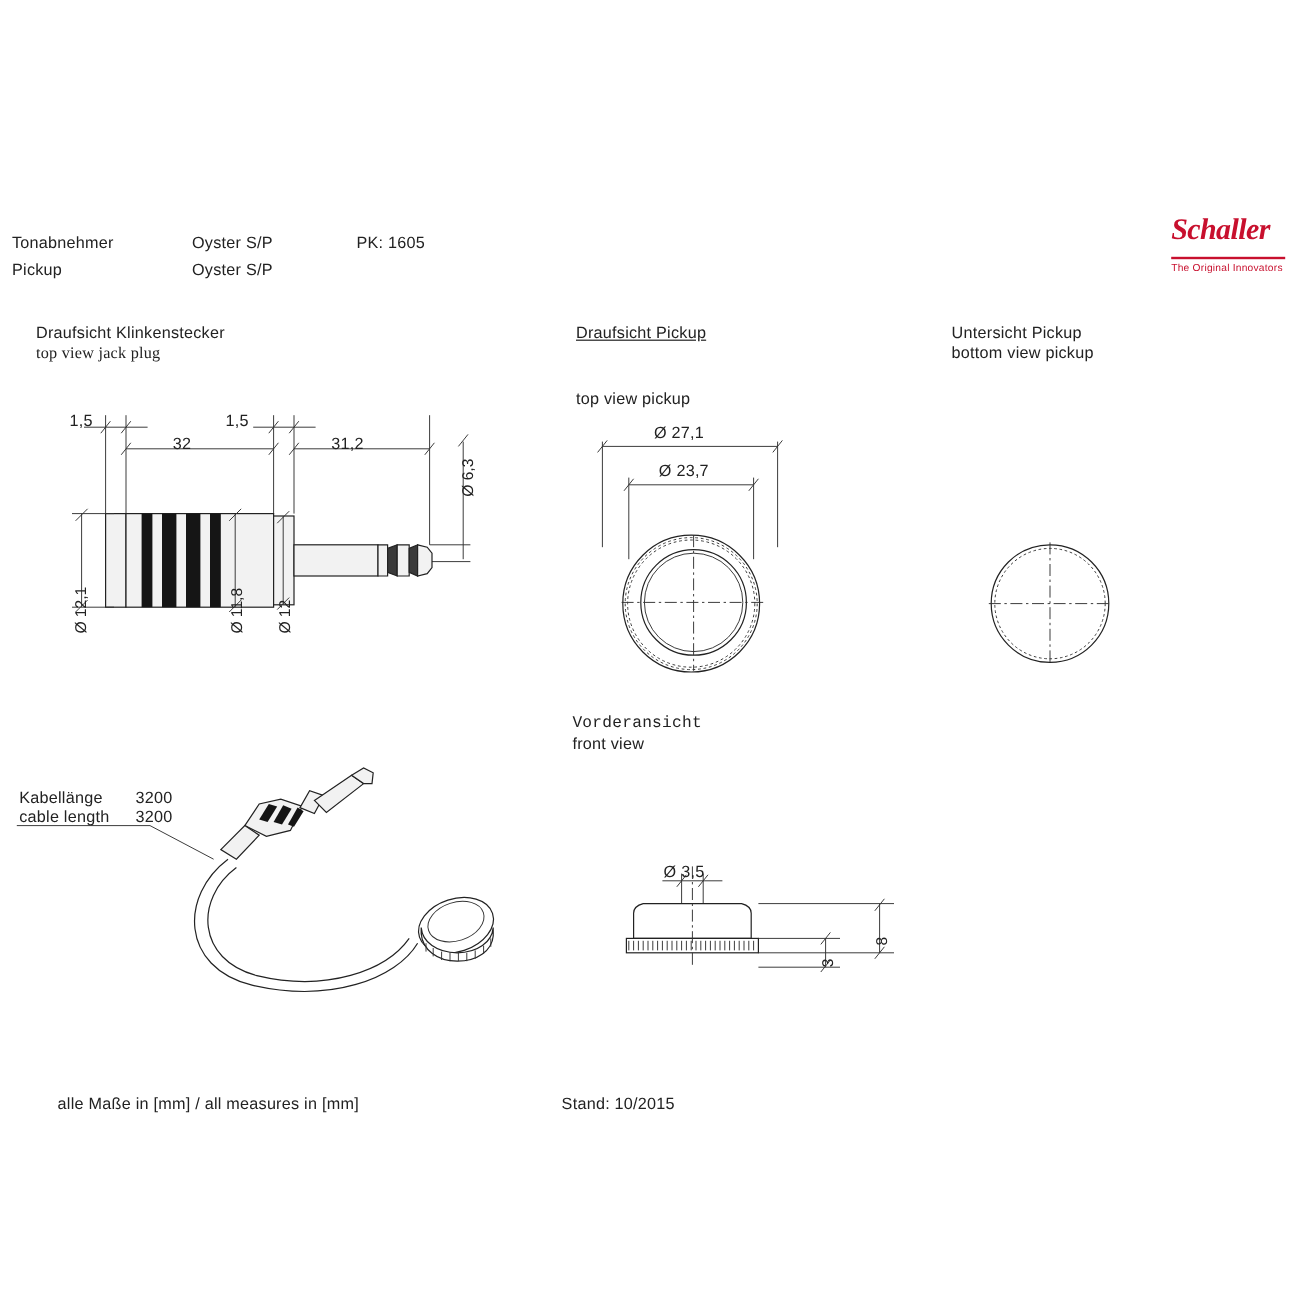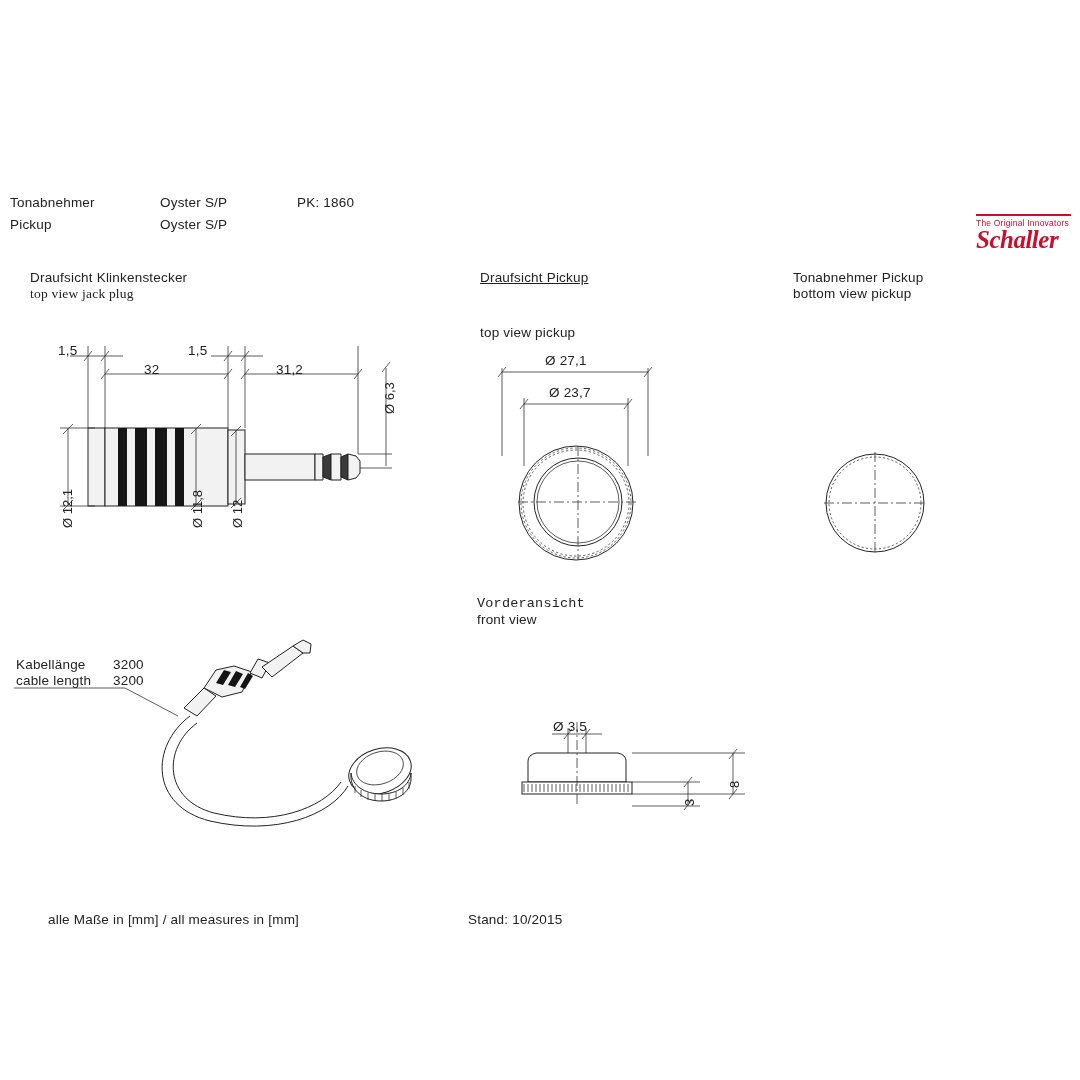--- a/index.html
+++ b/index.html
@@ -64,21 +64,20 @@
   .logo-word {
     position: absolute;
     left: 3px;
     top: 2px;
     font-family: "Liberation Serif", serif;
     font-style: italic;
     font-weight: bold;
     font-size: 25px;
     color: #c8102e;
     letter-spacing: -0.5px;
-    margin-top: 48px;
   }
   .logo-rule {
     position: absolute;
     left: 3px;
     top: 38px;
     width: 95px;
     height: 2px;
     background: #c8102e;
   }
   .logo-sub {
@@ -90,38 +89,38 @@
     letter-spacing: 0.2px;
   }
 </style>
 </head>
 <body>
 
 <div class="sheet">
 
   <div class="txt" style="left:10px; top:178px;">Tonabnehmer</div>
   <div class="txt" style="left:160px; top:178px;">Oyster S/P</div>
-  <div class="txt" style="left:297px; top:178px;">PK: 1860</div>
+  <div class="txt" style="left:297px; top:178px;">PK: 1605</div>
   <div class="txt" style="left:10px; top:200px;">Pickup</div>
   <div class="txt" style="left:160px; top:200px;">Oyster S/P</div>
 
   <div class="logo">
     <div class="logo-box"></div>
     <div class="logo-word">Schaller</div>
     <div class="logo-rule"></div>
     <div class="logo-sub">The Original Innovators</div>
   </div>
 
   <div class="txt" style="left:30px; top:253px;">Draufsicht Klinkenstecker</div>
   <div class="txt" style="left:30px; top:269px;font-family:Liberation Serif, serif;">top view jack plug</div>
 
   <div class="txt" style="left:480px; top:253px;text-decoration:underline;">Draufsicht Pickup</div>
   <div class="txt" style="left:480px; top:269px;margin-top:39px;">top view pickup</div>
 
-  <div class="txt" style="left:793px; top:253px;">Tonabnehmer Pickup</div>
+  <div class="txt" style="left:793px; top:253px;">Untersicht Pickup</div>
   <div class="txt" style="left:793px; top:269px;">bottom view pickup</div>
 
   <div class="txt" style="left:477px; top:579px;font-family:Liberation Mono, monospace;">Vorderansicht</div>
   <div class="txt" style="left:477px; top:595px;">front view</div>
 
   <svg width="1080" height="1080">
 
     <g class="ln-thin">
       <line x1="88" y1="330" x2="88" y2="412"></line>
       <line x1="105" y1="330" x2="105" y2="412"></line>

